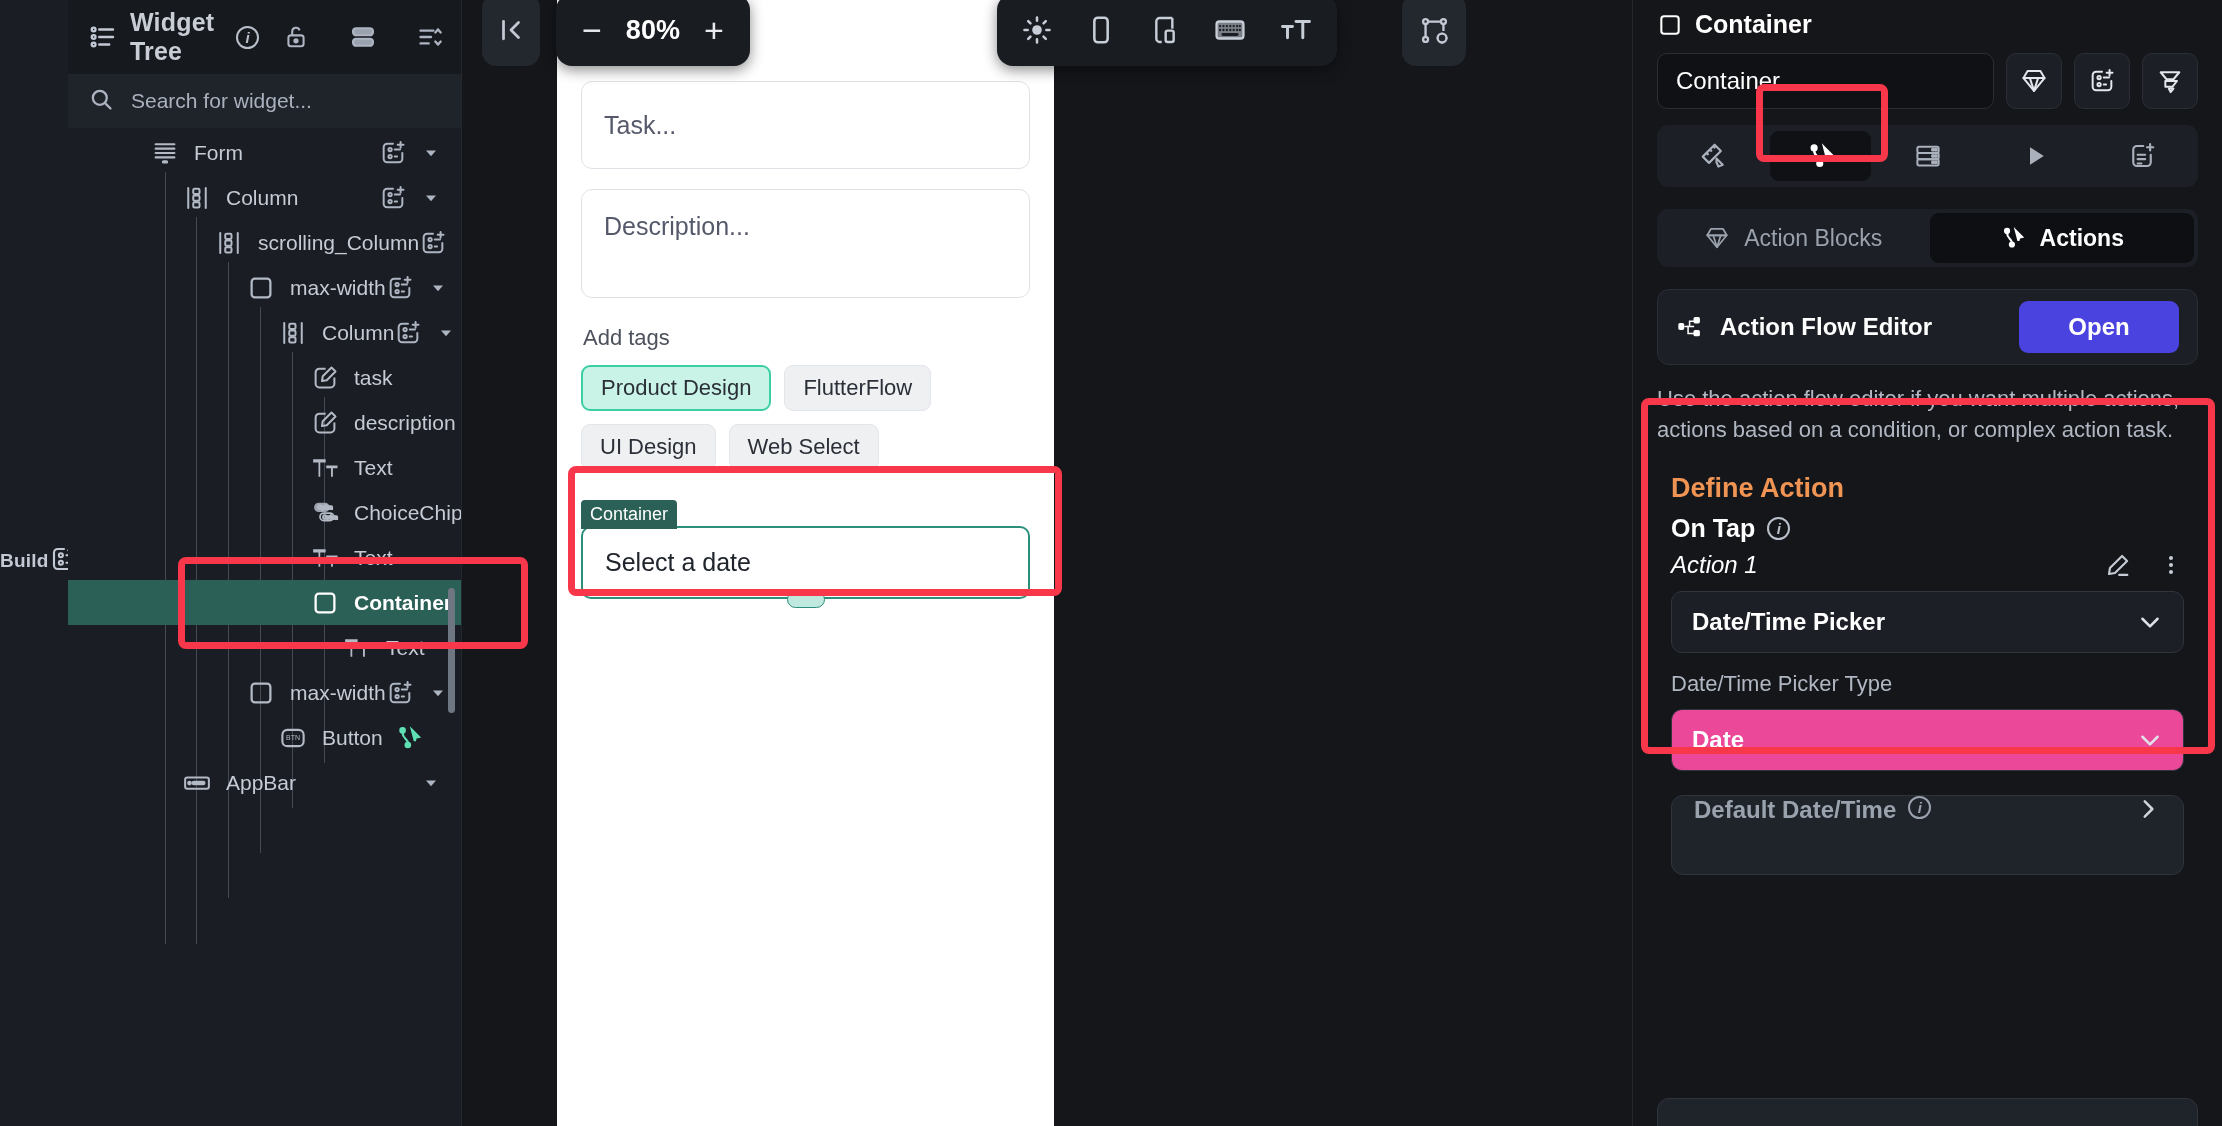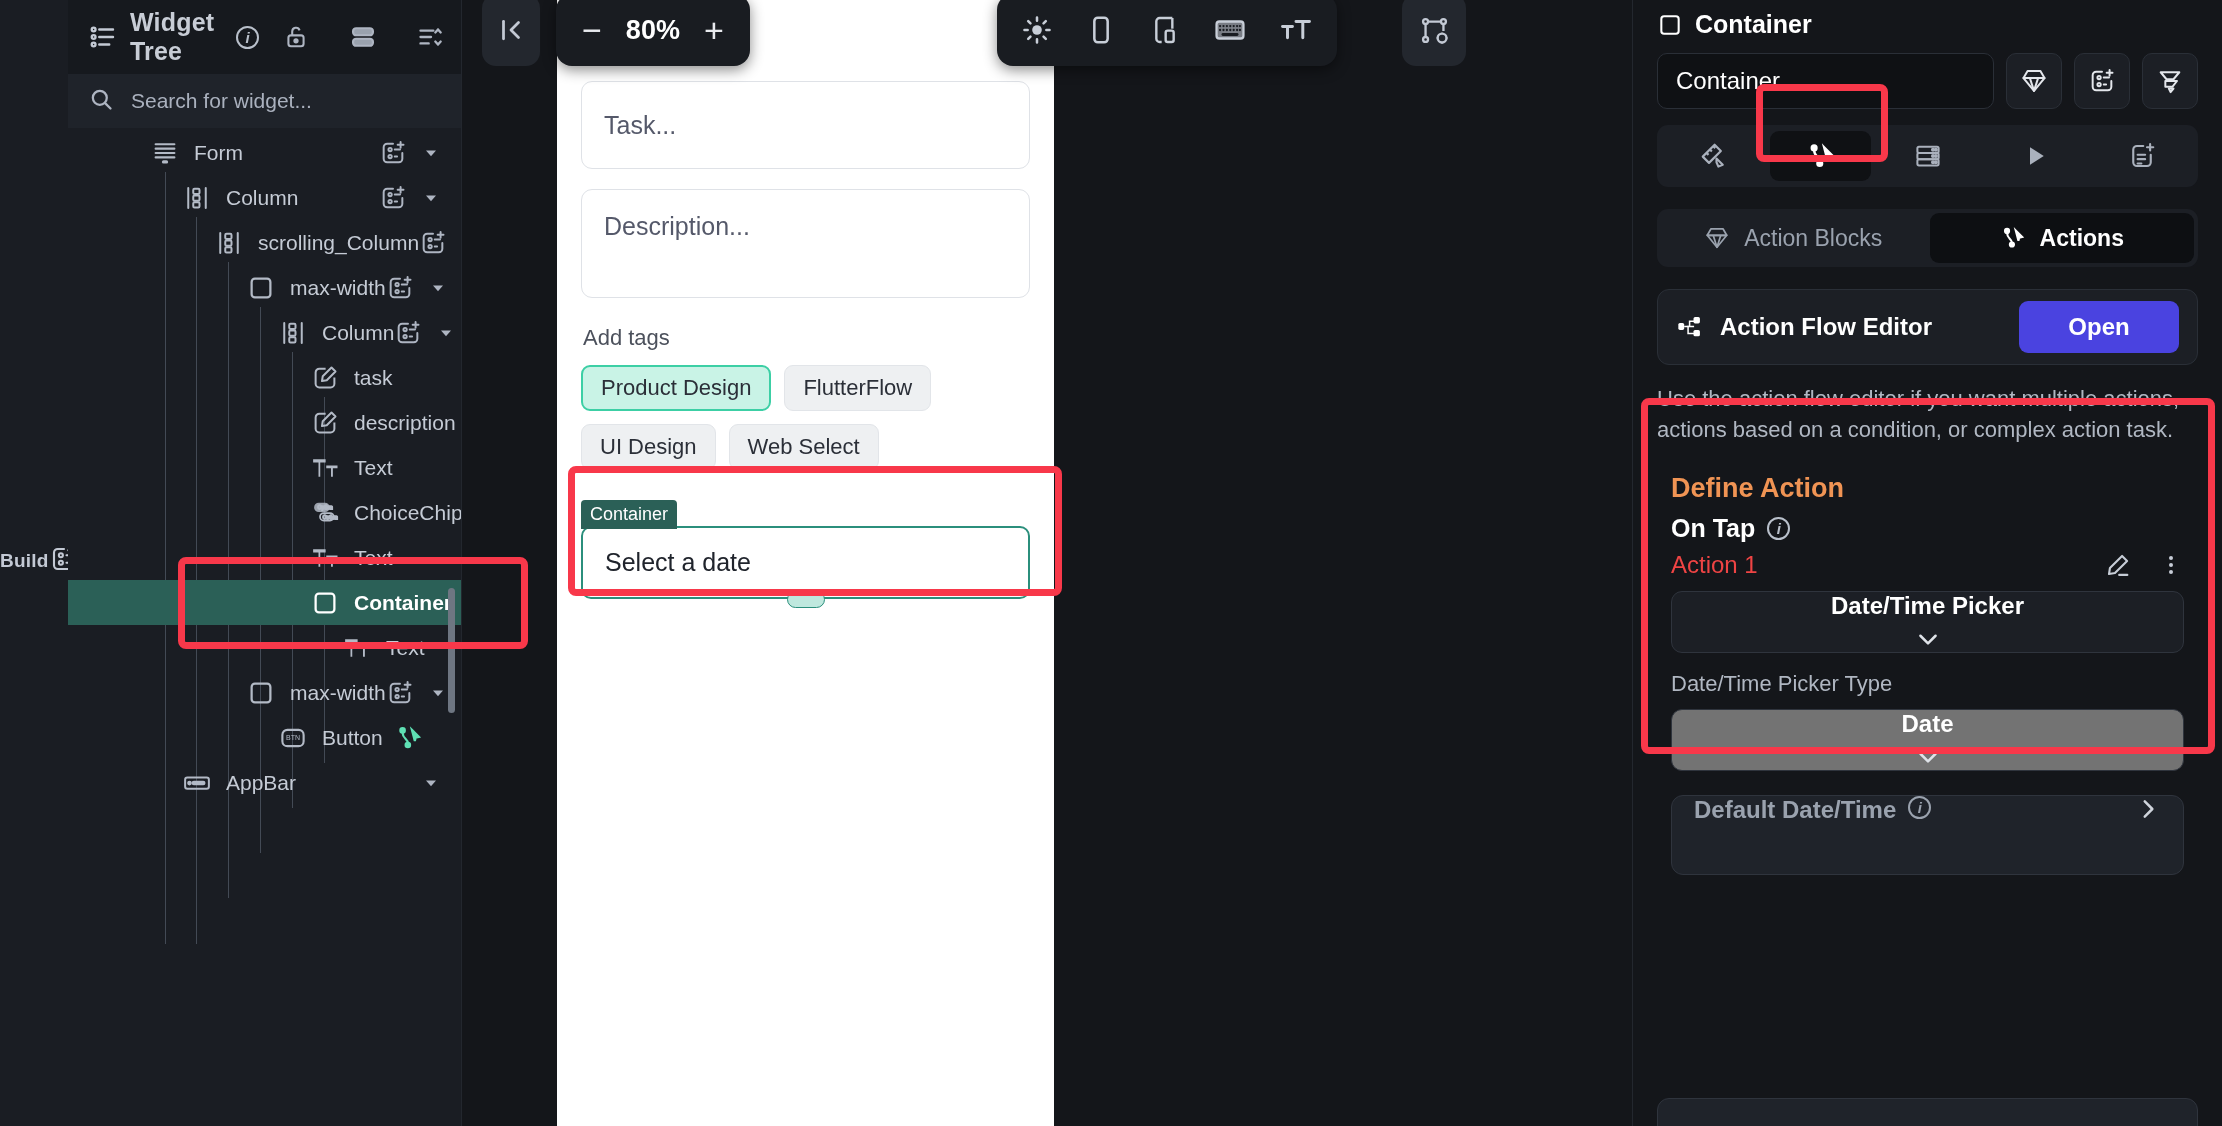--- a/index.html
+++ b/index.html
@@ -204,28 +204,28 @@
     display: flex; align-items: center; justify-content: center;
   }
   .afe-desc {
     margin: 18px 24px 0; font-size: 22px; color: #b0b7c2; line-height: 1.42;
   }
   .define-box { margin: 14px 16px 0; padding: 14px 14px 20px; }
   .define-title { font-size: 27px; font-weight: bold; color: #f09454; padding-left: 8px; }
   .ontap-row { display: flex; align-items: center; gap: 12px; padding: 10px 8px 0; }
   .ontap-label { font-size: 25px; font-weight: bold; color: #fff; }
   .action1-row { display: flex; align-items: center; padding: 8px 8px 0; }
-  .action1-label { font-size: 24px; color: #ef4444; flex: 1; }
+  .action1-label { font-size: 24px; color: #ffffff; flex: 1; font-style: italic; }
   .ic-btn { color: #c7cdd7; margin-left: 26px; display: flex; align-items: center; }
   .dd {
     margin: 12px 8px 0; height: 62px; border-radius: 11px; background: #1c1f25;
     border: 1px solid #2f343d; display: flex; align-items: center;
-    padding: 0 20px; color: #fff; font-size: 24px; font-weight: bold; flex-direction: column;
-  }
-  .dd.plain { background: #737373; }
+    padding: 0 20px; color: #fff; font-size: 24px; font-weight: bold;
+  }
+  .dd.plain { background: #ec4899; }
   .dd .ddflex { flex: 1; }
   .dd .chev { color: #dfe3e9; font-size: 20px; display: flex; }
   .fld-label { font-size: 22px; color: #b0b7c2; padding: 18px 8px 0; }
   .nav-card {
     margin: 24px 8px 0; height: 80px; border-radius: 12px; background: #1f232a;
     border: 1px solid #2f343d; display: flex; 
     padding: 0 22px; gap: 12px;
   }
   .nav-card .nlabel { font-size: 24px; font-weight: bold; color: #9aa2ae; }
   .nav-card .nflex { flex: 1; }

